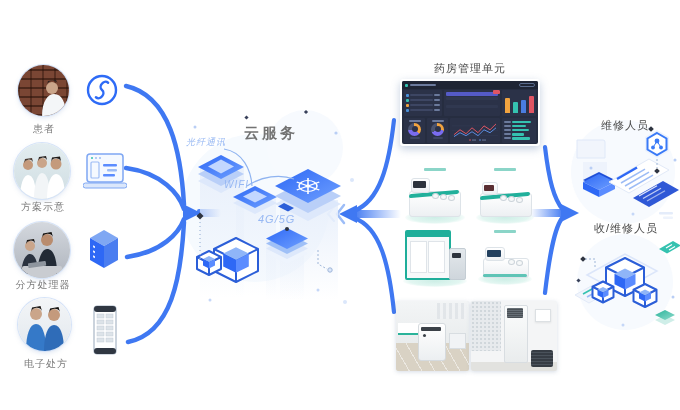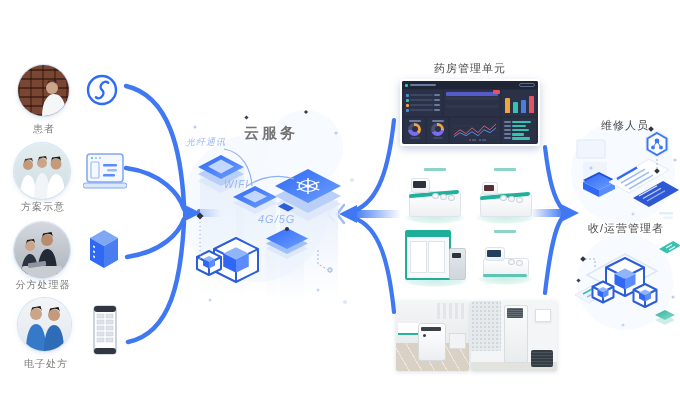--- a/index.html
+++ b/index.html
@@ -592,15 +592,15 @@
     <div class="pr-panel"></div>
     <div class="pr-floor"></div>
     <div class="pr-ac">
         <div class="pr-grille"></div>
       </div>
     <div class="pr-box"></div>
     <div class="pr-cart"></div>
   </div>
 
   <div class="abs sec-title" style="left:575px;top:118px;width:100px;">维修人员</div>
-  <div class="abs sec-title" style="left:572px;top:221px;width:108px;">收/运营管理者</div>
+  <div class="abs sec-title" style="left:572px;top:221px;width:108px;">收/维修人员</div>
 
 </div>
 
 </body></html>

